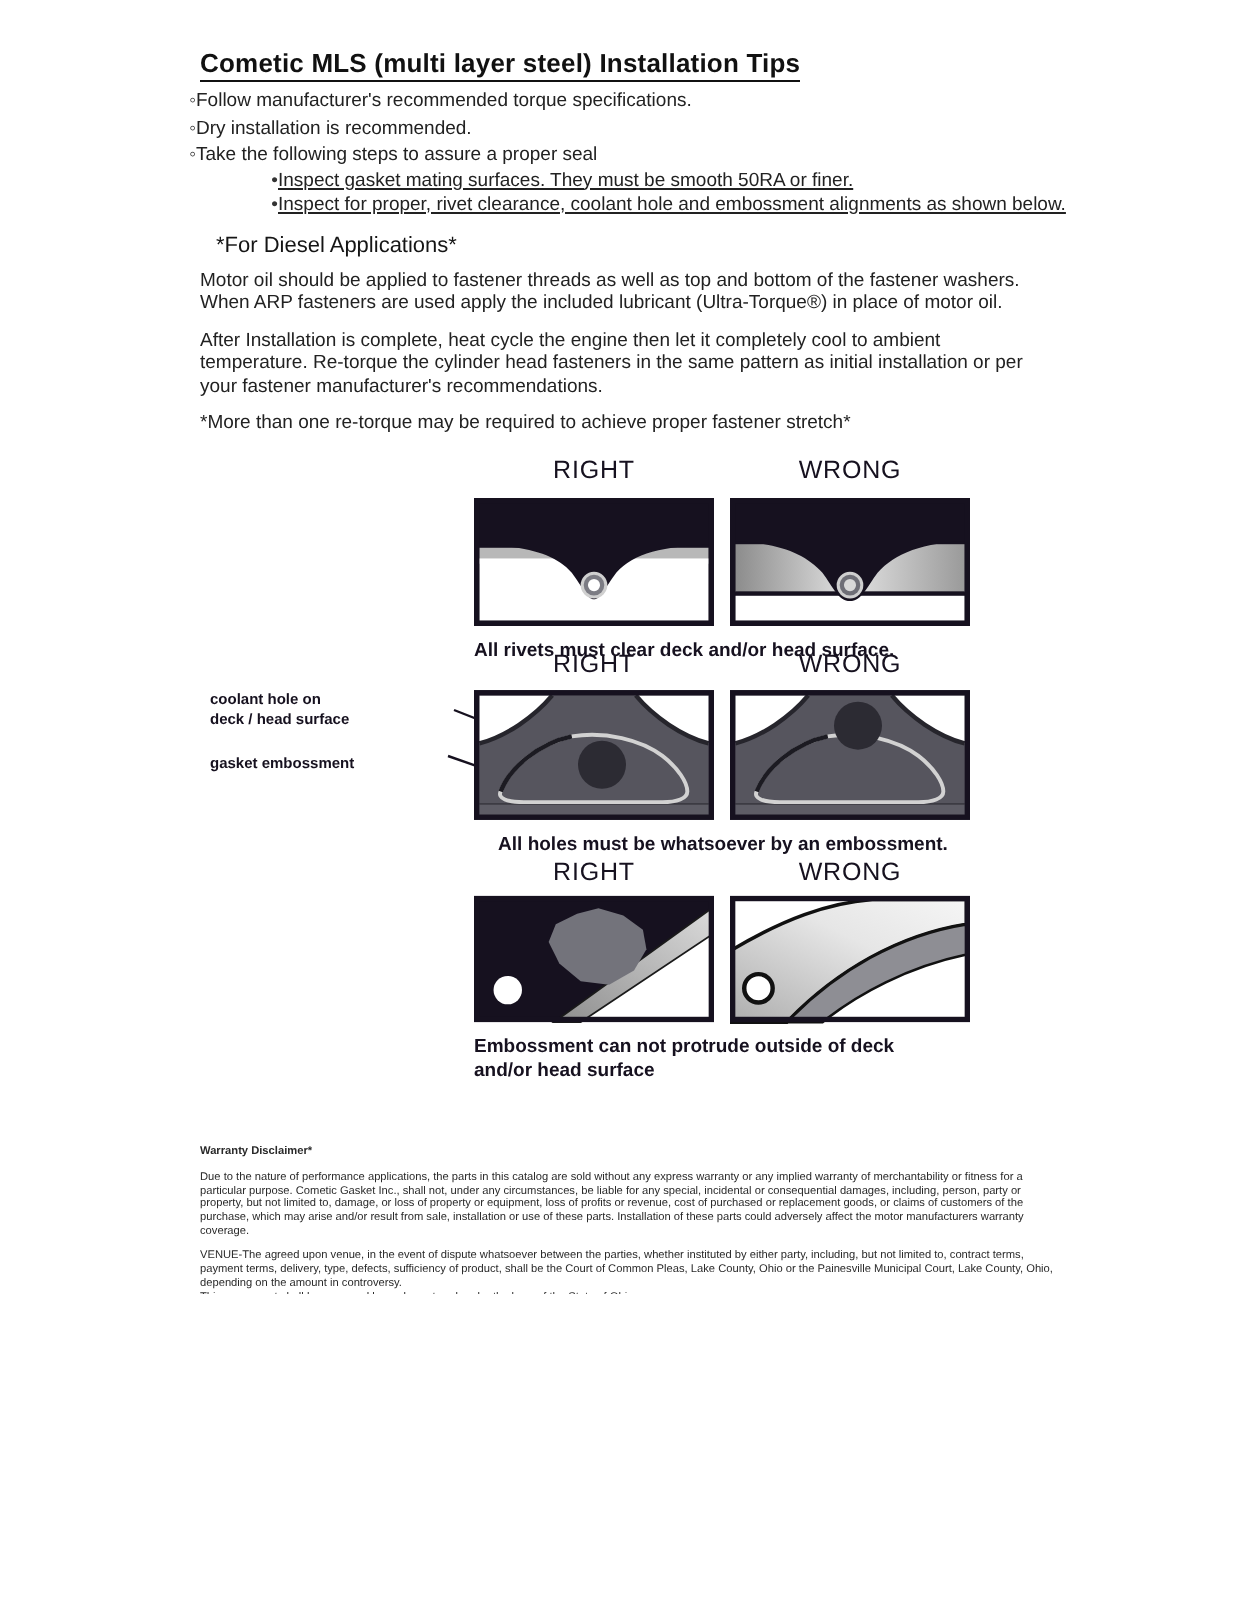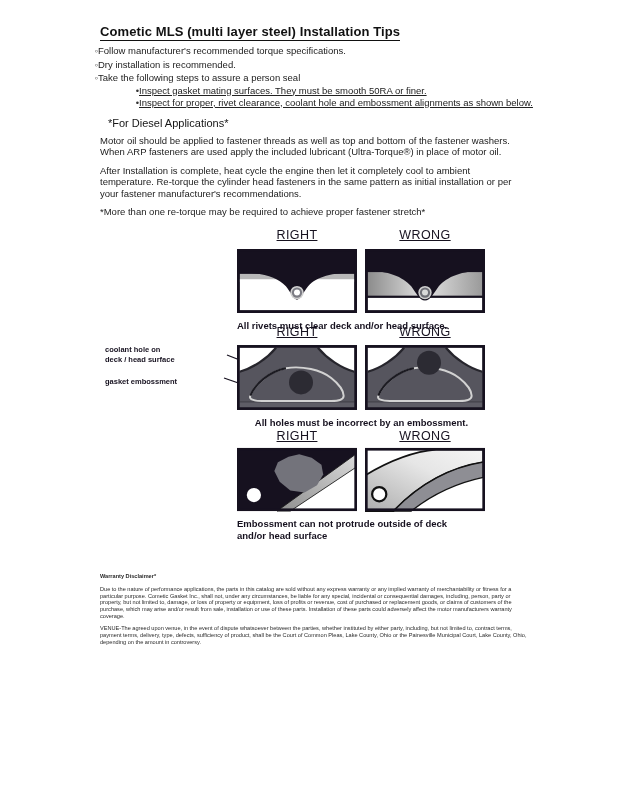--- a/index.html
+++ b/index.html
@@ -7,21 +7,21 @@
         font-family:"Liberation Sans","DejaVu Sans",sans-serif;color:#1b1b1b;overflow:hidden;}
   .abs{position:absolute;}
   .title{left:100px;top:24px;font-size:13px;font-weight:bold;color:#111;}
   .title span{display:inline-block;border-bottom:1.5px solid #111;padding-bottom:1px;letter-spacing:0.1px;}
   .bullet{font-size:9.5px;color:#222;white-space:nowrap;text-align:right;}
   .bullet .g{display:inline-block;width:10px;color:#333;}
   .l1{left:88px;}
   .l2{left:129px;text-decoration:underline;}
   .heading{left:108px;top:117px;font-size:11px;font-weight:normal;color:#151515;}
   .para{left:100px;width:424px;font-size:9.5px;line-height:11.4px;color:#222;}
-  .rw-label{width:120px;text-align:center;font-size:12.5px;letter-spacing:0.4px;color:#16111f;text-decoration:underline;}
+  .rw-label{width:120px;text-align:center;font-size:12.5px;letter-spacing:0.4px;color:#16111f;}
   .colA{left:237px;}
   .colB{left:365px;}
   .fig{width:120px;height:72px;}
   .fig svg{display:block;width:100%;height:100%;}
   .cap{font-size:9.5px;font-weight:bold;color:#16111f;}
   .anno{width:122px;font-size:7.5px;font-weight:bold;line-height:9.5px;color:#16111f;}
   .pre{white-space:pre-line;}
   .fine{left:100px;top:573px;width:433px;font-size:5.6px;line-height:6.8px;color:#2a2a2a;}
   .fine .fh{font-weight:bold;margin:0 0 6px 0;}
   .fine .fp{margin:0 0 5.5px 0;white-space:pre-line;}
@@ -31,21 +31,21 @@
 <body>
 
 <div class="page">
 
   <div class="abs title">
     <span>Cometic MLS (multi layer steel) Installation Tips</span>
   </div>
 
   <div class="abs bullet l1" style="top:45px"><span class="g">◦</span><span>Follow manufacturer's recommended torque specifications.</span></div>
   <div class="abs bullet l1" style="top:58.5px"><span class="g">◦</span><span>Dry installation is recommended.</span></div>
-  <div class="abs bullet l1" style="top:72px"><span class="g">◦</span><span>Take the following steps to assure a person seal</span></div>
+  <div class="abs bullet l1" style="top:72px"><span class="g">◦</span><span>Take the following steps to assure a proper seal</span></div>
   <div class="abs bullet l2" style="top:84.5px"><span class="g">•</span><span>Inspect gasket mating surfaces.  They must be smooth 50RA or finer.</span></div>
   <div class="abs bullet l2" style="top:96.5px"><span class="g">•</span><span>Inspect for proper, rivet clearance, coolant hole and embossment alignments as shown below.</span></div>
 
   <div class="abs heading">*For Diesel Applications*</div>
   <div class="abs para" style="top:135px">Motor oil should be applied to fastener threads as well as top and bottom of the fastener washers. When ARP fasteners are used apply the included lubricant (Ultra-Torque®) in place of motor oil.</div>
   <div class="abs para" style="top:165px">After Installation is complete, heat cycle the engine then let it completely cool to ambient temperature. Re-torque the cylinder head fasteners in the same pattern as initial installation or per your fastener manufacturer's recommendations.</div>
   <div class="abs para" style="top:205.5px">*More than one re-torque may be required to achieve proper fastener stretch*</div>
 
   <div class="abs rw-label colA" style="top:228px">RIGHT</div>
   <div class="abs rw-label colB" style="top:228px">WRONG</div>
@@ -123,21 +123,21 @@
       <path d="M91 3 C101 15 117 26 132 30" fill="none" stroke="#26252c" stroke-width="2.5"></path>
       <rect x="3" y="64" width="129" height="6" fill="#5e5d66"></rect>
       <line x1="3" y1="64" x2="132" y2="64" stroke="#3c3b43" stroke-width="1"></line>
       <path d="M15 57 C20 44 36 30 55 26 C74 23 94 28 106 37 C115 44 120 52 120 57 C120 61 114 63 106 63 H28 C19 63 13 61 15 57 Z" fill="none" stroke="#d2d2d2" stroke-width="2.2"></path>
       <path d="M15 57 C20 44 36 30 55 26" fill="none" stroke="#1c1b22" stroke-width="2.5"></path>
       <circle cx="72" cy="20" r="13.5" fill="#2c2b33"></circle>
       <rect x="1.5" y="1.5" width="132" height="70" fill="none" stroke="#16111f" stroke-width="3"></rect>
     </svg>
   </div>
 
-  <div class="abs cap" style="left:237px;top:417px;width:249px;text-align:center">All holes must be incorrect by an embossment.</div>
+  <div class="abs cap" style="left:237px;top:417px;width:249px;text-align:center">All holes must be whatsoever by an embossment.</div>
 
   <div class="abs rw-label colA" style="top:429px">RIGHT</div>
   <div class="abs rw-label colB" style="top:429px">WRONG</div>
 
   <div class="abs fig colA" style="top:444px;height:71px">
     <svg viewBox="0 0 135 71">
       <defs>
         <linearGradient id="gBandR" x1="1" y1="0" x2="0" y2="1">
           <stop offset="0" stop-color="#dcdcdc"></stop>
             <stop offset="1" stop-color="#8e8e8e"></stop>

